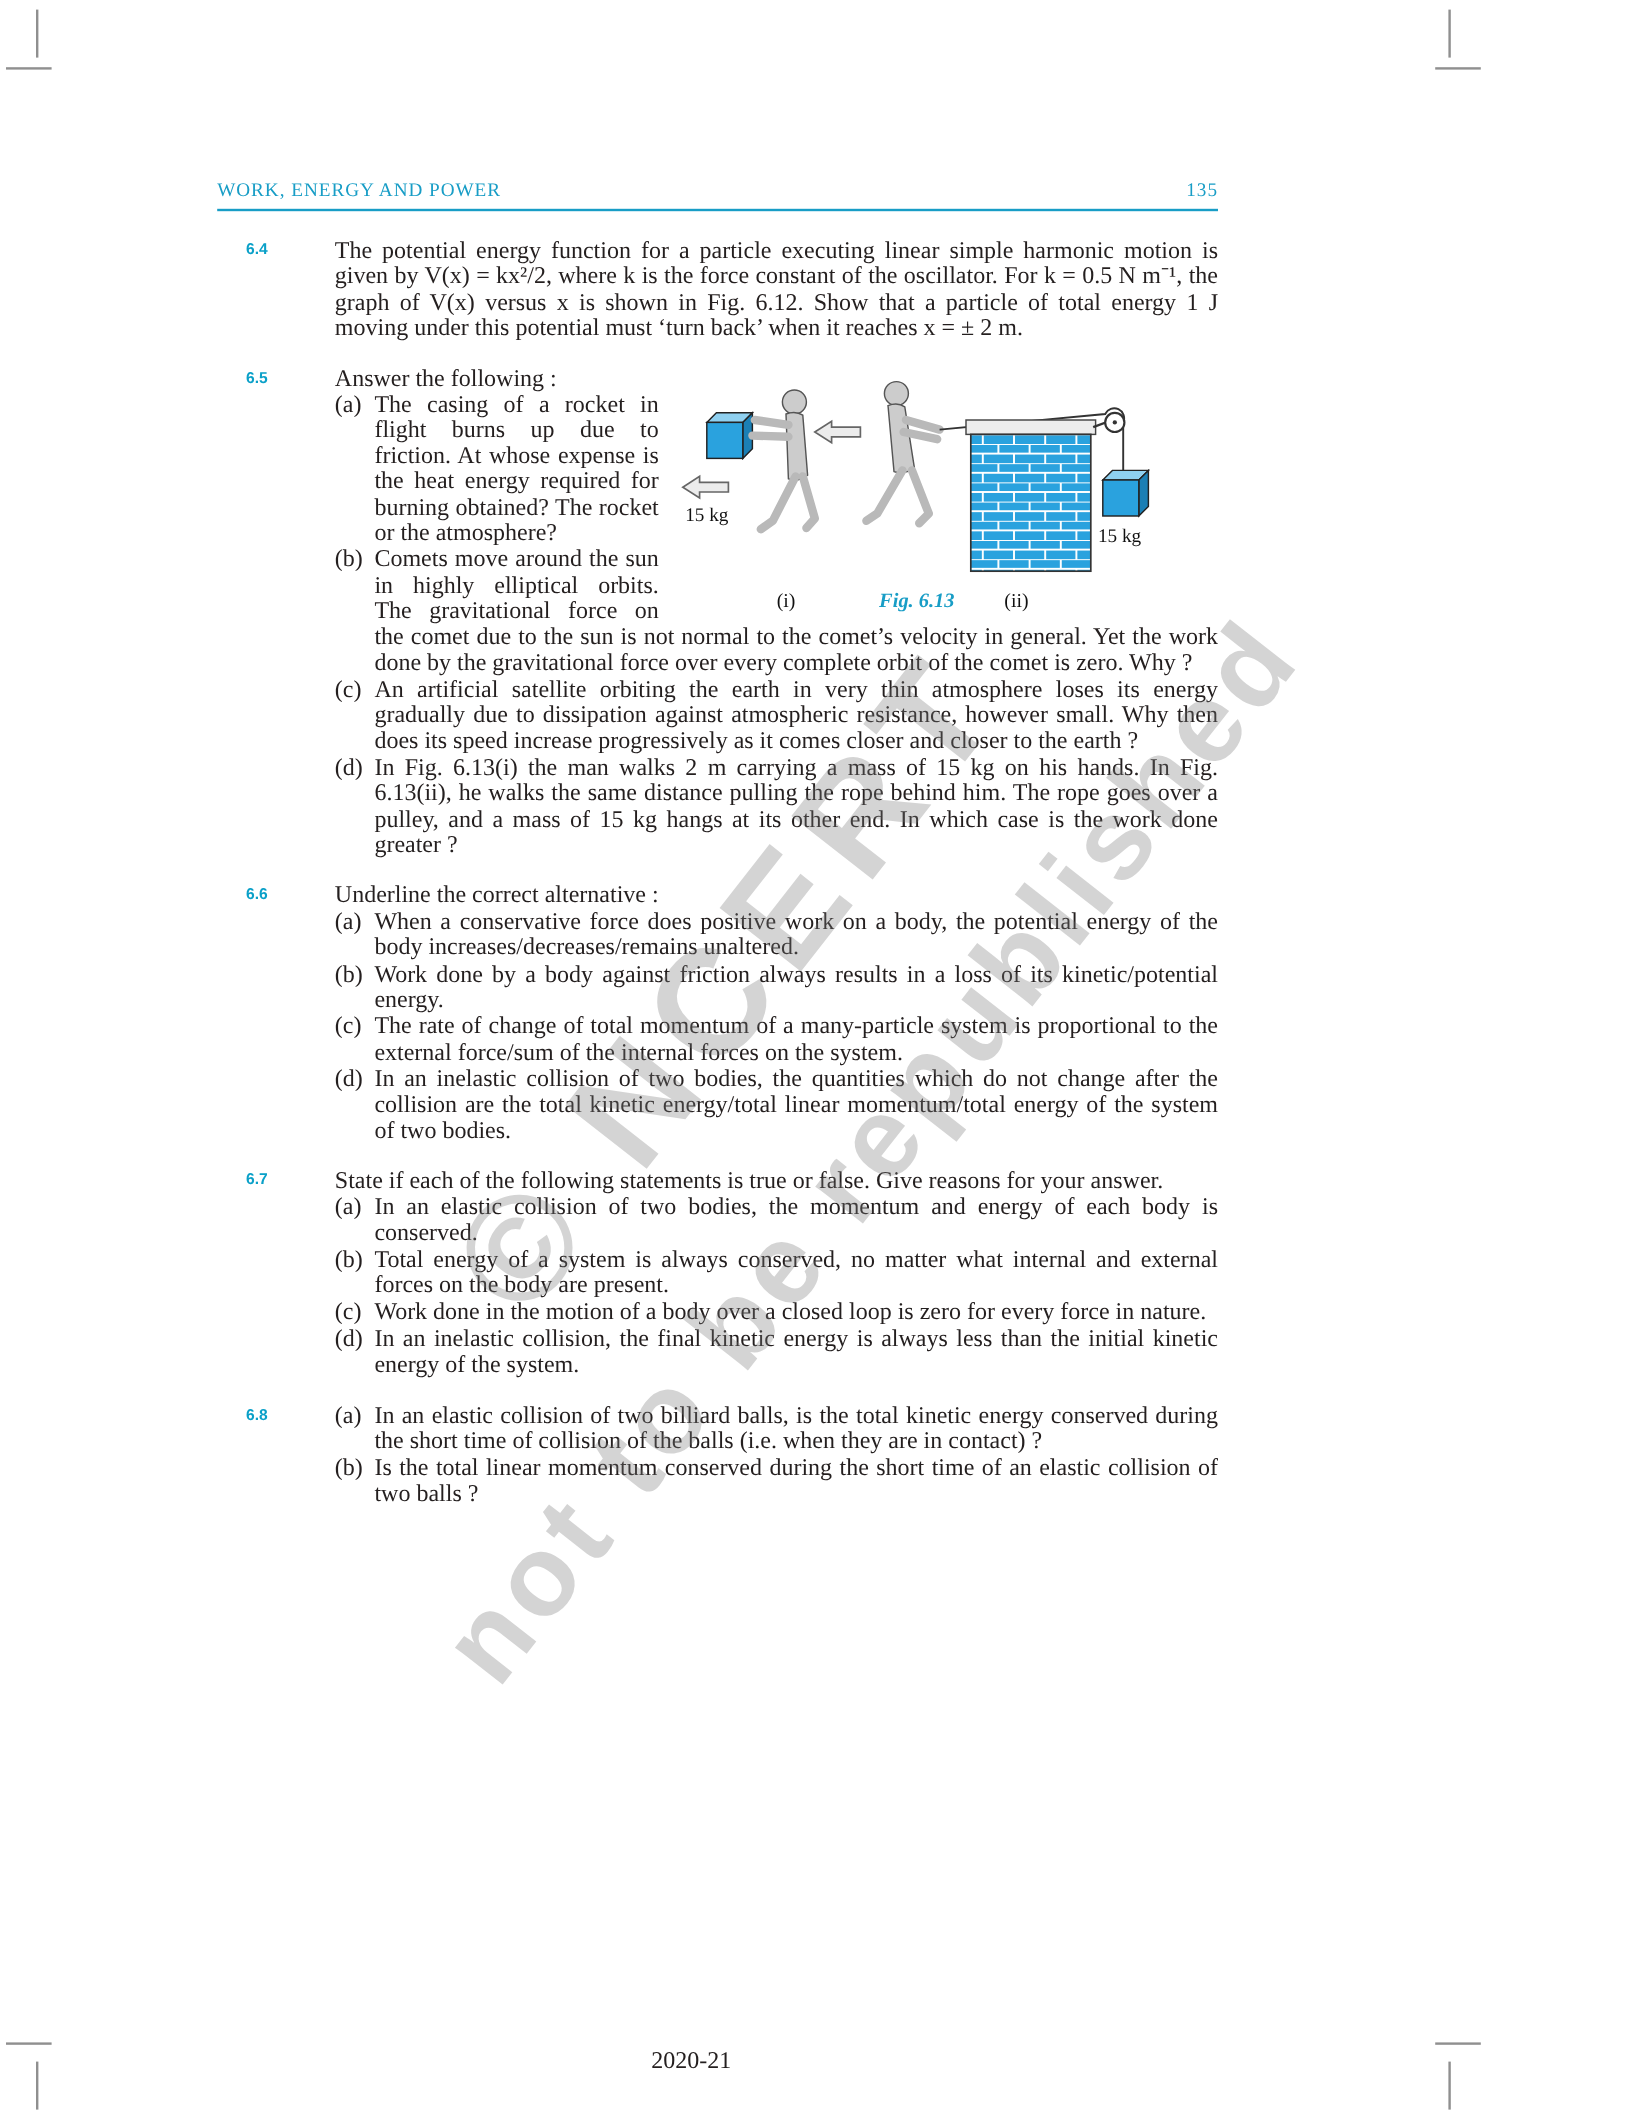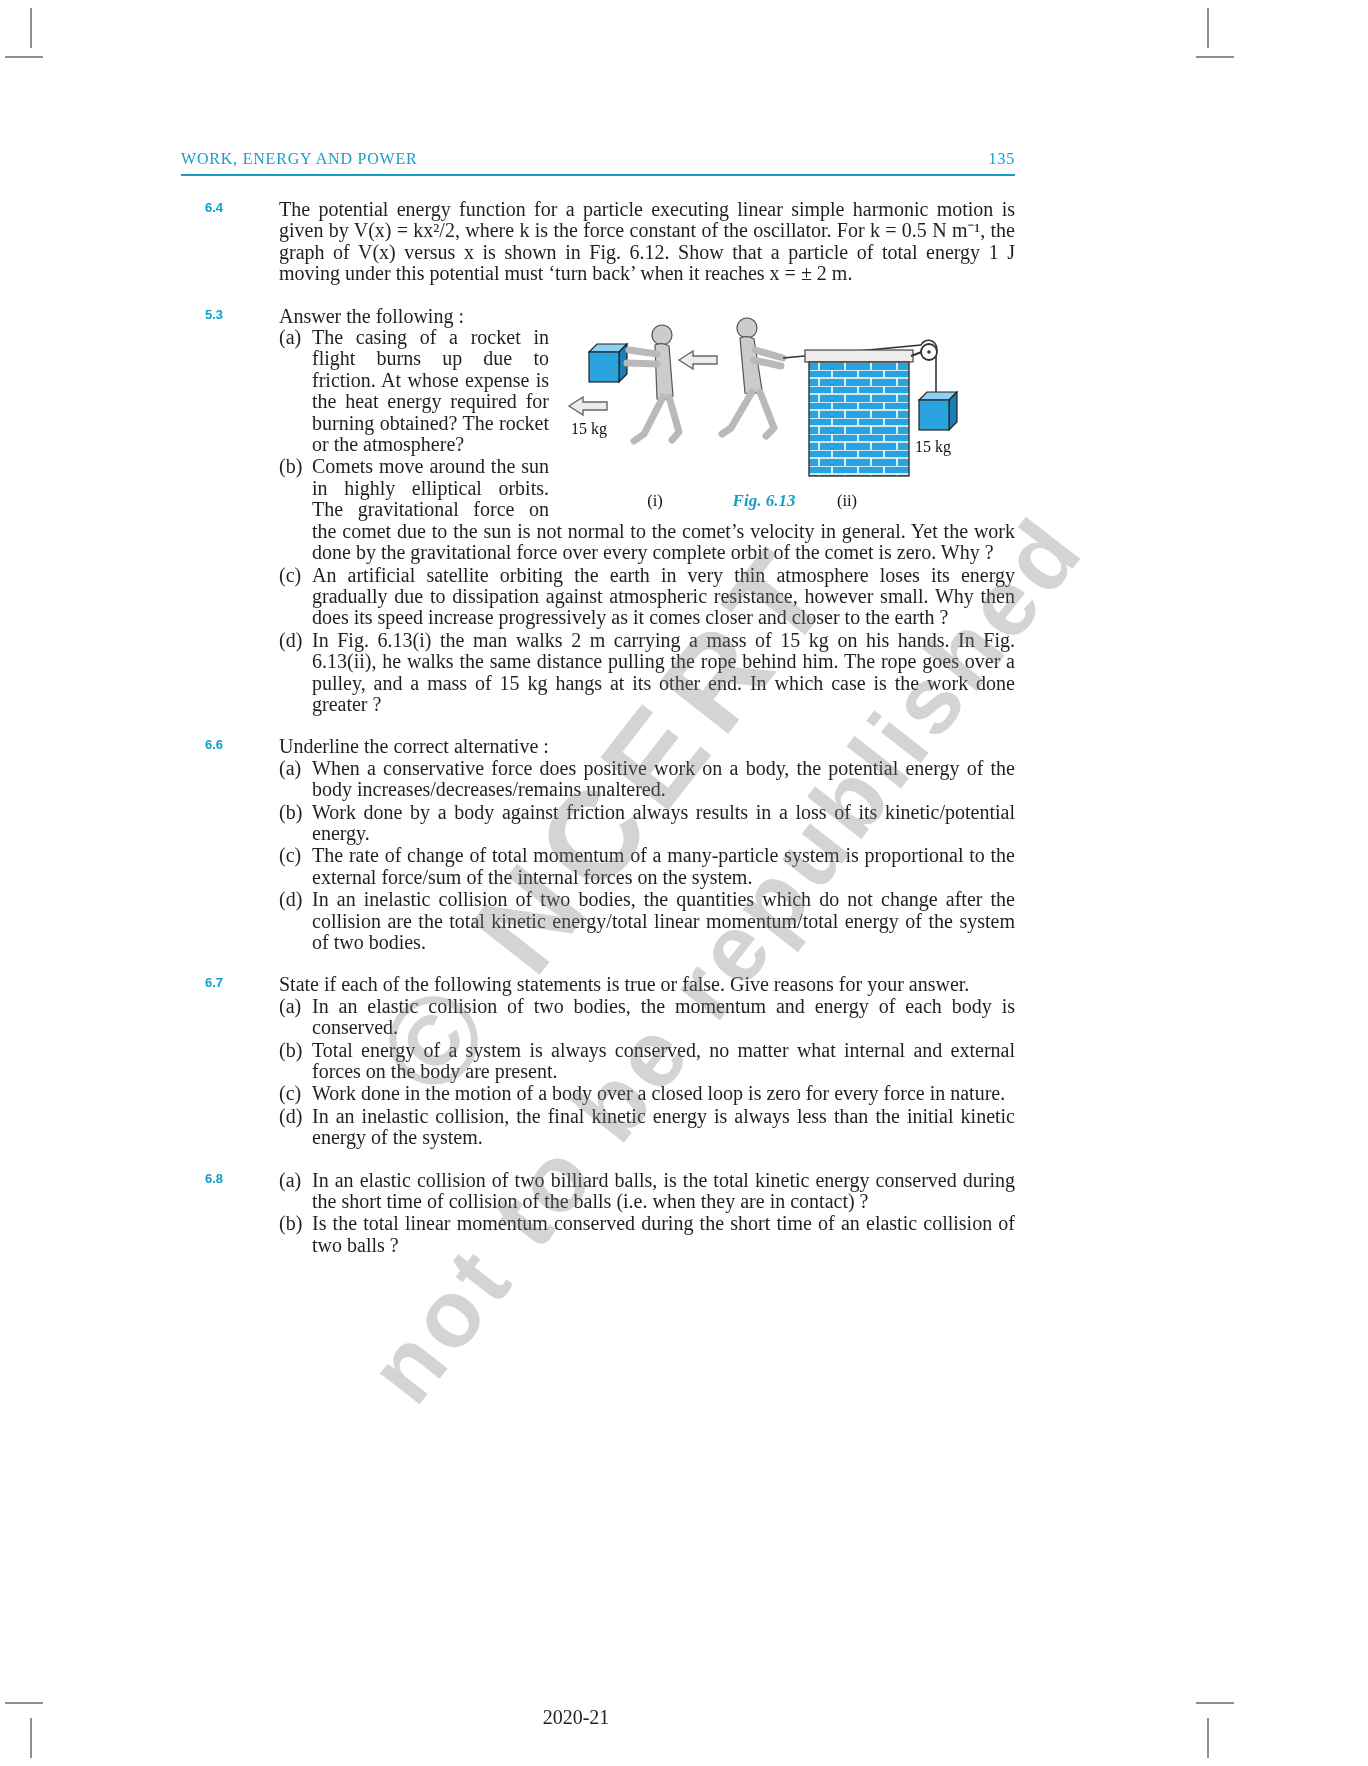--- a/index.html
+++ b/index.html
@@ -76,21 +76,21 @@
   <div class="problems">
 
     <div class="problem">
       <span class="pnum">6.4</span>
       <div class="pbody">
         <p class="ptext">The potential energy function for a particle executing linear simple harmonic motion is given by V(x) = kx²/2, where k is the force constant of the oscillator. For k = 0.5 N m⁻¹, the graph of V(x) versus x is shown in Fig. 6.12. Show that a particle of total energy 1 J moving under this potential must ‘turn back’ when it reaches x = ± 2 m.</p>
       </div>
     </div>
 
     <div class="problem">
-      <span class="pnum">5.3</span>
+      <span class="pnum">6.5</span>
       <div class="pbody">
         <div class="figwrap fig613">
           <svg width="456" height="208" viewBox="0 0 456 208">
             <defs>
               <pattern id="bricks" width="26" height="16" patternUnits="userSpaceOnUse">
                 <rect width="26" height="16" fill="#2aa2de"></rect>
                 <path d="M0,0 H26 M0,8 H26 M13,0 V8 M0,8 V16 M26,8 V16" stroke="#ffffff" stroke-width="1.6" fill="none"></path>
               </pattern>
             </defs>
 

